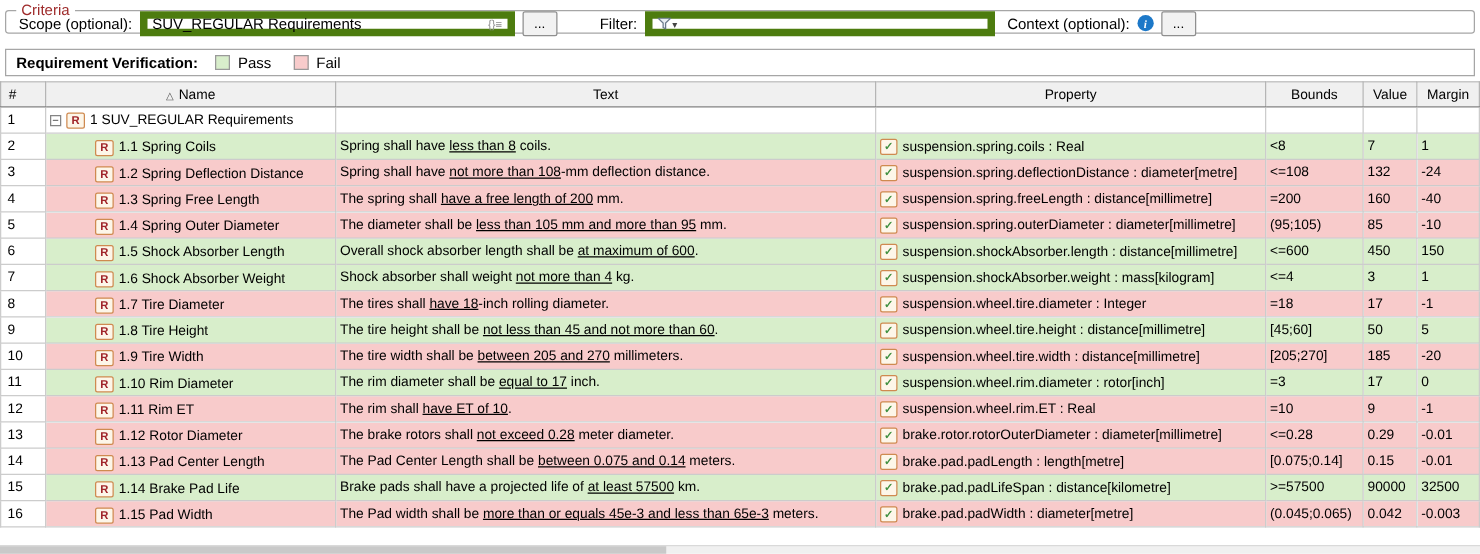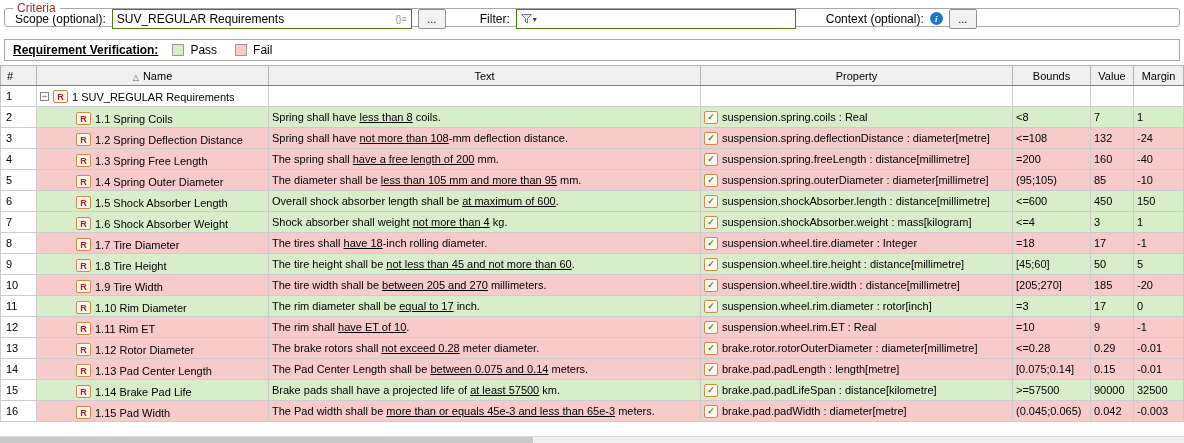--- a/index.html
+++ b/index.html
@@ -7,41 +7,41 @@
     font-family:"Liberation Sans", sans-serif; font-size:12px; color:#000; }
 
   
   .criteria-box { position:relative; margin:8px 4px 0 4px; height:19px;
     border:1px solid #a6a6a6; border-radius:3px;
     display:flex; align-items:center; padding:4px 8px 2px 10px; gap:6px; }
   .group-label { position:absolute; top:-8px; left:8px; background:#fff;
     padding:0 4px; color:#9e2a2a; font-size:12px; }
   .fld-label { white-space:nowrap; }
   .input-wrap { position:relative; display:inline-flex; align-items:center;
-    height:20px; border:1px solid #4d7c0f; background:#fff; padding:0 4px; }
+    height:20px; border:6px solid #4d7c0f; background:#fff; padding:0 4px; }
   .input-wrap input { border:none; outline:none; flex:1 1 auto; height:16px;
     font-family:"Liberation Sans",sans-serif; font-size:12px; min-width:0; background:transparent; }
   .scope-wrap { width:300px; }
   .filter-wrap { width:280px; gap:3px; }
   .context-wrap { width:222px; }
   .expr-icon { color:#8a8a8a; font-size:9px; white-space:nowrap; margin-left:2px; }
   .browse-btn { width:28px; height:20px; border:1px solid #8f8f8f; background:#f2f2f2;
     border-radius:2px; font-size:11px; line-height:10px; cursor:pointer; }
   .sp20 { margin-left:28px; }
-  .sp12 { margin-left:24px; }
+  .sp12 { margin-left:4px; }
   .funnel { display:inline-flex; align-items:flex-end; gap:1px; cursor:pointer; }
   .caret { font-size:8px; color:#444; line-height:8px; }
   .info-icon { width:13px; height:13px; border-radius:50%; background:#1c78c8; color:#fff;
     font-size:9px; font-weight:bold; font-style:italic; font-family:"Liberation Serif",serif;
     display:inline-flex; align-items:center; justify-content:center; flex:0 0 auto; }
 
   
   .verify-bar { margin:12px 4px 0 4px; height:22px; border:1px solid #a6a6a6;
     display:flex; align-items:center; padding:0 8px; gap:6px; background:#fff; }
-  .verify-label { font-weight:bold; margin-right:8px;text-decoration:underline; }
+  .verify-label { font-weight:bold; margin-right:8px; }
   .swatch { width:12px; height:12px; border:1px solid #9a9a9a; display:inline-block; }
   .legend-gap { margin-left:12px; }
 
   
   table.req-table { width:1184px; margin-top:4px; border-collapse:collapse;
     table-layout:fixed; border:1px solid #9a9a9a; font-size:11px; }
   table.req-table th { height:20px; background:#f0f0f0; border:1px solid #b5b5b5;
     border-bottom:1px solid #808080; font-weight:normal; 
     white-space:nowrap; overflow:hidden; padding:0 3px; }
   table.req-table th.col-num { text-align:left; padding-left:6px; }

